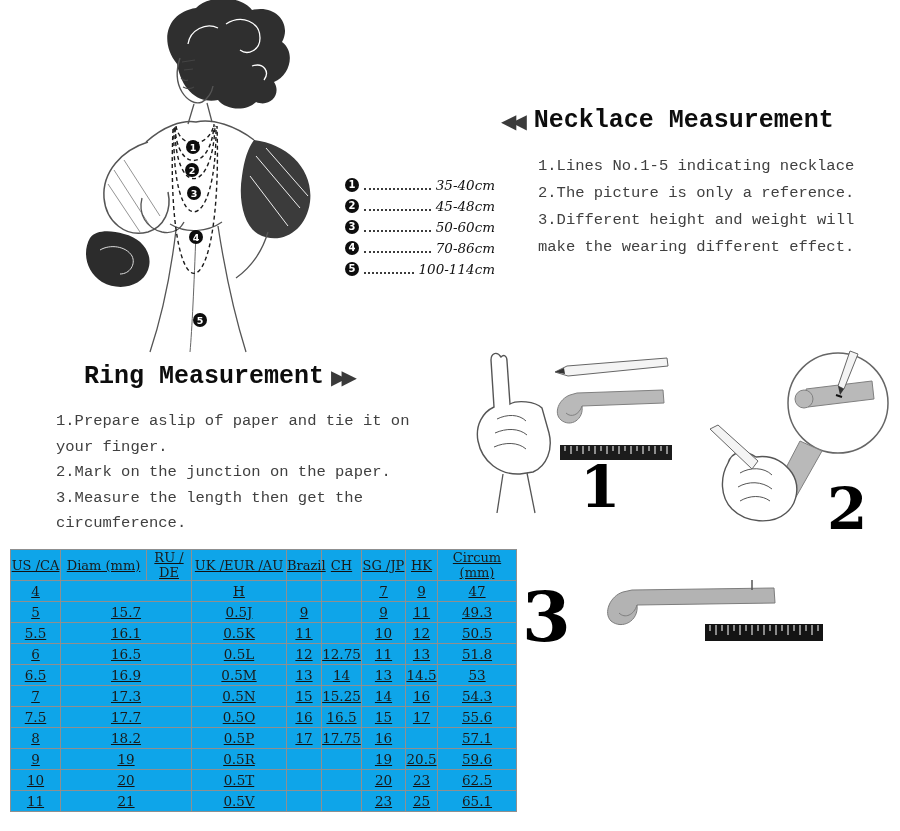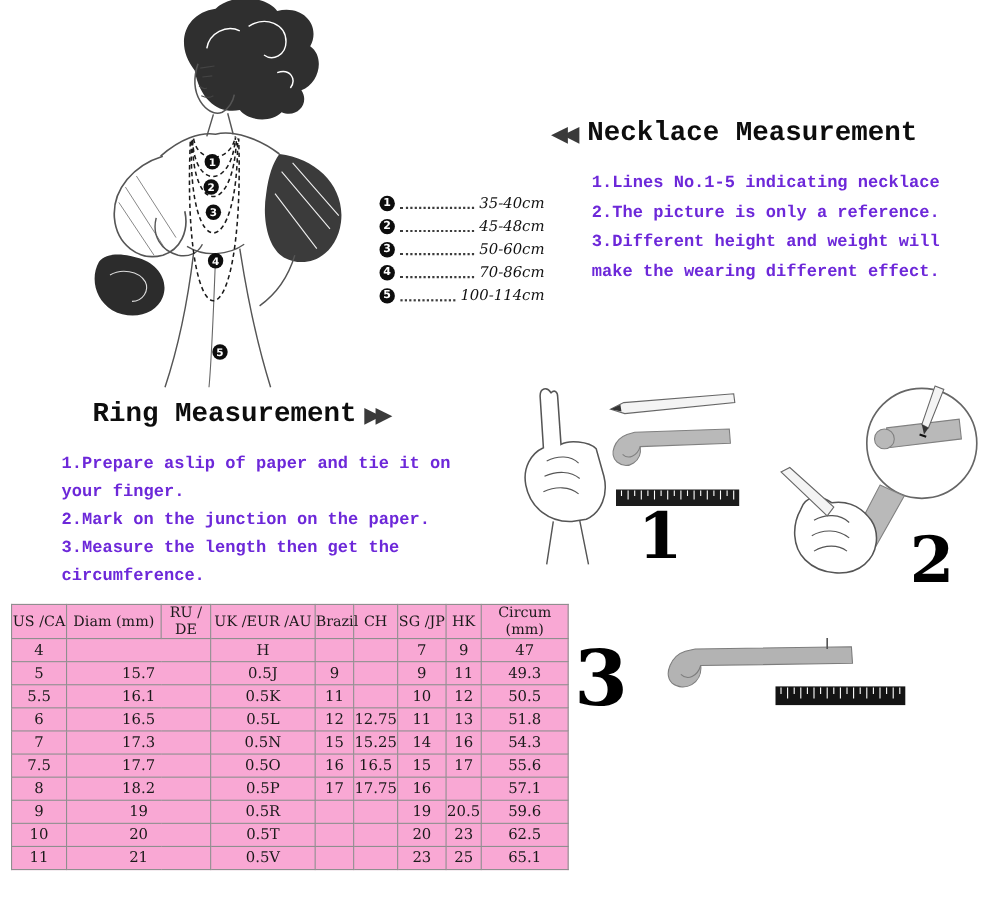--- a/index.html
+++ b/index.html
@@ -7,22 +7,22 @@
           font-family:"DejaVu Serif",serif;color:#111;}
 
   
   .heading{position:absolute;display:flex;align-items:center;gap:7px;
            font-family:"Liberation Mono",monospace;font-weight:700;color:#0d0d0d;white-space:nowrap;}
   #necklace-heading{left:501px;top:106px;font-size:25px;}
   #ring-heading{left:84px;top:362px;font-size:25px;justify-content:center;}
   .dbl-arrow{font-family:"DejaVu Sans",sans-serif;font-size:20px;color:#3a3a3a;letter-spacing:-5px;padding-right:5px;}
 
   
-  .text-block{position:absolute;font-family:"Liberation Mono",monospace;font-weight:700;
-              font-size:15.5px;color:#6d28d9;white-space:pre;}
+  .text-block{position:absolute;font-family:"Liberation Mono",monospace;font-weight:400;
+              font-size:15.5px;color:#404040;white-space:pre;}
   #necklace-notes{left:538px;top:153px;line-height:27px;}
   #ring-steps{left:56px;top:409px;line-height:25.5px;}
 
   
   #necklace-legend{position:absolute;left:345px;top:178px;width:150px;}
   .legend-row{display:flex;align-items:center;margin-bottom:7px;height:14px;}
   .legend-badge{width:14px;height:14px;border-radius:50%;background:#0d0d0d;color:#fff;
                 font-family:"DejaVu Sans",sans-serif;font-size:10px;line-height:14px;
                 font-weight:700;text-align:center;flex:0 0 14px;}
   .legend-leader{flex:1;border-bottom:2px dotted #3c3c3c;height:2px;margin:6px 5px 0 5px;}
@@ -36,21 +36,21 @@
 
   
   .illus{position:absolute;}
   #woman-svg{left:30px;top:0;width:320px;height:355px;}
   #fig1-svg{left:465px;top:345px;width:215px;height:170px;}
   #fig2-svg{left:700px;top:345px;width:200px;height:190px;}
   #fig3-svg{left:520px;top:580px;width:310px;height:80px;}
 
   
   #size-table{position:absolute;left:10px;top:549px;width:506px;border-collapse:collapse;
-              table-layout:fixed;background:#f9a8d4;}
+              table-layout:fixed;background:#0ea5e9;text-decoration:underline;}
   #size-table th,#size-table td{border:1px solid #8f8f8f;text-align:center;vertical-align:middle;
               height:20px;padding:0;font-weight:400;font-family:"DejaVu Serif",serif;color:#1a1a1a;}
   #size-table th{font-size:13px;}
   #size-table td{font-size:13.5px;}
 </style>
 </head>
 <body>
 
 <div class="canvas">
 
@@ -239,20 +239,30 @@
           <td>6</td>
           <td colspan="2">16.5</td>
           <td>0.5L</td>
           <td>12</td>
           <td>12.75</td>
           <td>11</td>
           <td>13</td>
           <td>51.8</td>
         </tr>
         <tr>
+          <td>6.5</td>
+          <td colspan="2">16.9</td>
+          <td>0.5M</td>
+          <td>13</td>
+          <td>14</td>
+          <td>13</td>
+          <td>14.5</td>
+          <td>53</td>
+        </tr>
+        <tr>
           <td>7</td>
           <td colspan="2">17.3</td>
           <td>0.5N</td>
           <td>15</td>
           <td>15.25</td>
           <td>14</td>
           <td>16</td>
           <td>54.3</td>
         </tr>
         <tr>

